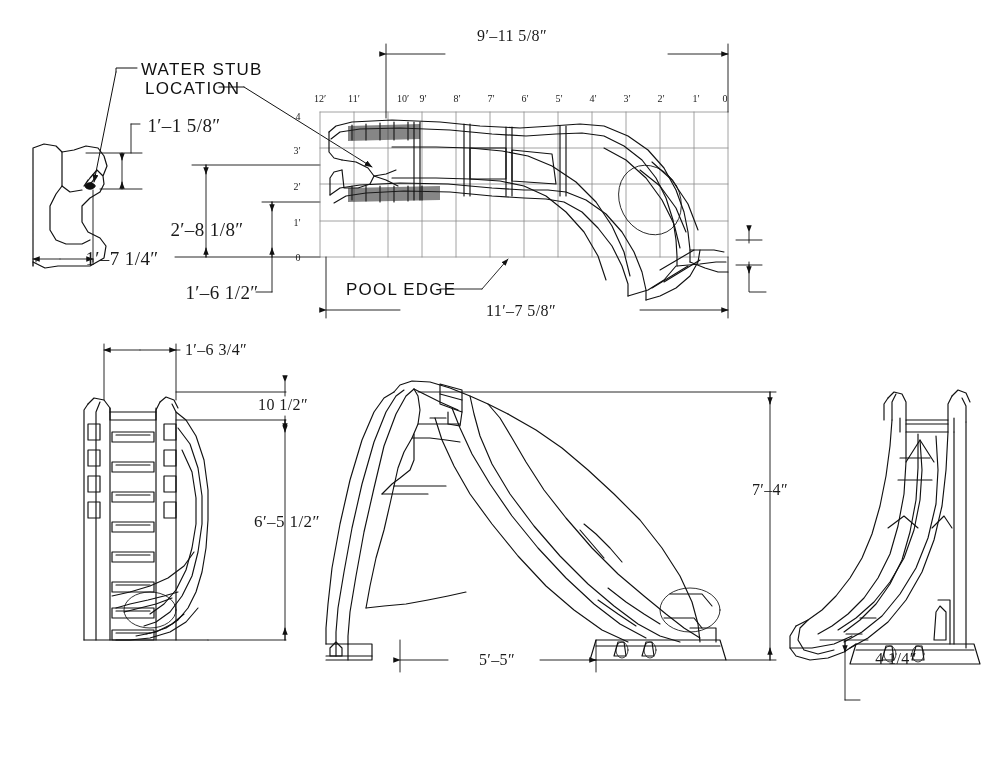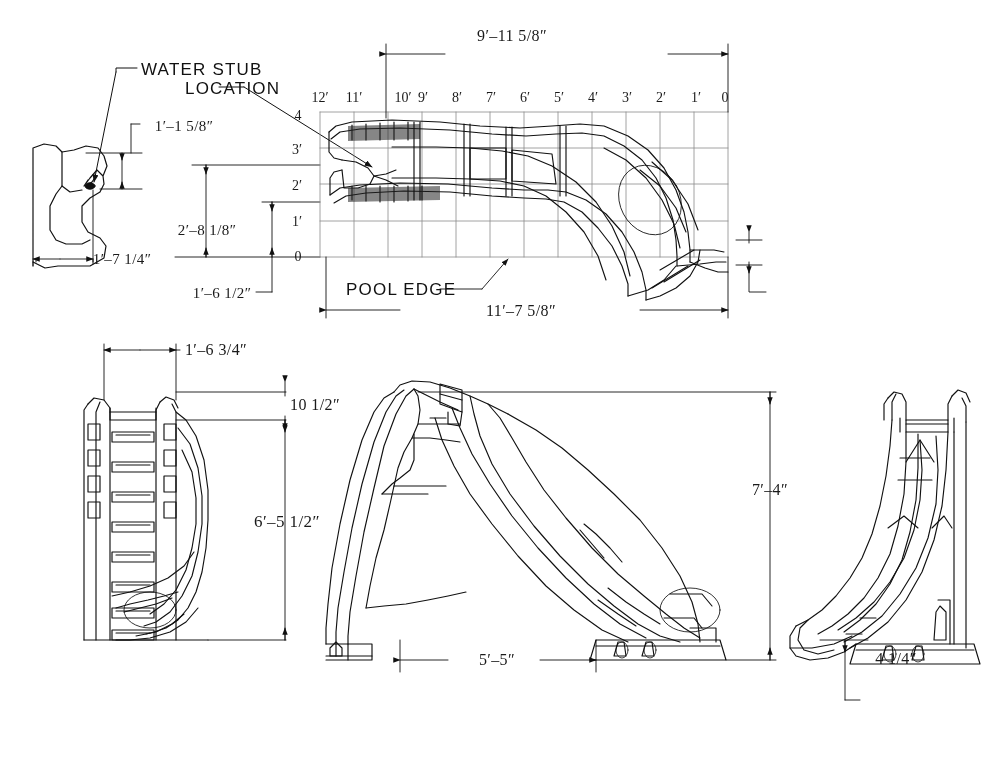--- a/index.html
+++ b/index.html
@@ -1,26 +1,26 @@
 <!DOCTYPE html>
 <html><head>
 <meta charset="utf-8">
 <style>
   html,body{margin:0;padding:0;background:#ffffff;}
   body{width:1000px;height:760px;position:relative;overflow:hidden;
        font-family:"Liberation Sans", sans-serif;color:#111;}
   #sheet{position:absolute;left:0;top:0;width:1000px;height:760px;background:#fff;}
   svg.layer{position:absolute;left:0;top:0;width:1000px;height:760px;overflow:visible;}
   .dimtext{position:absolute;font-family:"Liberation Sans", sans-serif;
-           font-size:15px;letter-spacing:.4px;color:#1a1a1a;white-space:nowrap;
+           font-size:19px;letter-spacing:.4px;color:#1a1a1a;white-space:nowrap;
            transform:translate(-50%,-50%);}
   .notetext{position:absolute;font-family:"Liberation Sans", sans-serif;
             font-size:17px;letter-spacing:1.2px;color:#111;white-space:nowrap;
             transform:translate(0,-50%);}
-  .gridlab{position:absolute;font-size:14px;color:#1a1a1a;white-space:nowrap;
+  .gridlab{position:absolute;font-size:10px;color:#1a1a1a;white-space:nowrap;
            transform:translate(-50%,-50%);font-family:"Liberation Serif", serif;}
   .dimtext, .gridlab{font-family:"Liberation Serif", serif;}
 </style>
 </head>
 <body>
 
 <div id="sheet">
 
 <svg class="layer" viewBox="0 0 1000 760">
   <defs>
@@ -404,21 +404,21 @@
     <path d="M820,640 L868,640"></path>
     <path d="M845,640 L845,700"></path>
     <path d="M845,640 L845,652" marker-end="url(#arS)"></path>
     <path d="M845,700 L860,700"></path>
   </g>
 
   </g>
 </svg>
 
 <div class="notetext" style="left:141px;top:70px;">WATER STUB</div>
-<div class="notetext" style="left:145px;top:89px;margin-left:40px;">LOCATION</div>
+<div class="notetext" style="left:145px;top:89px;">LOCATION</div>
 <div class="notetext" style="left:346px;top:290px;">POOL EDGE</div>
 
 <div class="dimtext" style="left:184px;top:126px;">1′–1  5/8″</div>
 <div class="dimtext" style="left:122px;top:259px;">1′–7  1/4″</div>
 <div class="dimtext" style="left:207px;top:194px;margin-top:36px;">2′–8  1/8″</div>
 <div class="dimtext" style="left:222px;top:293px;">1′–6  1/2″</div>
 
 <div class="dimtext" style="left:512px;top:36px;font-size:16px;">9′–11  5/8″</div>
 <div class="dimtext" style="left:521px;top:311px;font-size:16px;">11′–7  5/8″</div>
 
@@ -436,21 +436,21 @@
 <div class="gridlab" style="left:696px;top:98px;">1′</div>
 <div class="gridlab" style="left:725px;top:98px;">0</div>
 
 <div class="gridlab" style="left:298px;top:116px;">4</div>
 <div class="gridlab" style="left:297px;top:150px;">3′</div>
 <div class="gridlab" style="left:297px;top:186px;">2′</div>
 <div class="gridlab" style="left:297px;top:222px;">1′</div>
 <div class="gridlab" style="left:298px;top:257px;">0</div>
 
 <div class="dimtext" style="left:216px;top:350px;font-size:16px;">1′–6  3/4″</div>
-<div class="dimtext" style="left:283px;top:405px;font-size:16px;margin-left:32px;">10  1/2″</div>
+<div class="dimtext" style="left:283px;top:405px;font-size:16px;">10  1/2″</div>
 <div class="dimtext" style="left:287px;top:522px;font-size:17px;">6′–5  1/2″</div>
 
 <div class="dimtext" style="left:497px;top:660px;font-size:16px;">5′–5″</div>
 <div class="dimtext" style="left:770px;top:490px;font-size:16px;">7′–4″</div>
 
 <div class="dimtext" style="left:896px;top:659px;font-size:16px;">4  1/4″</div>
 
 </div>
 
 </body></html>

